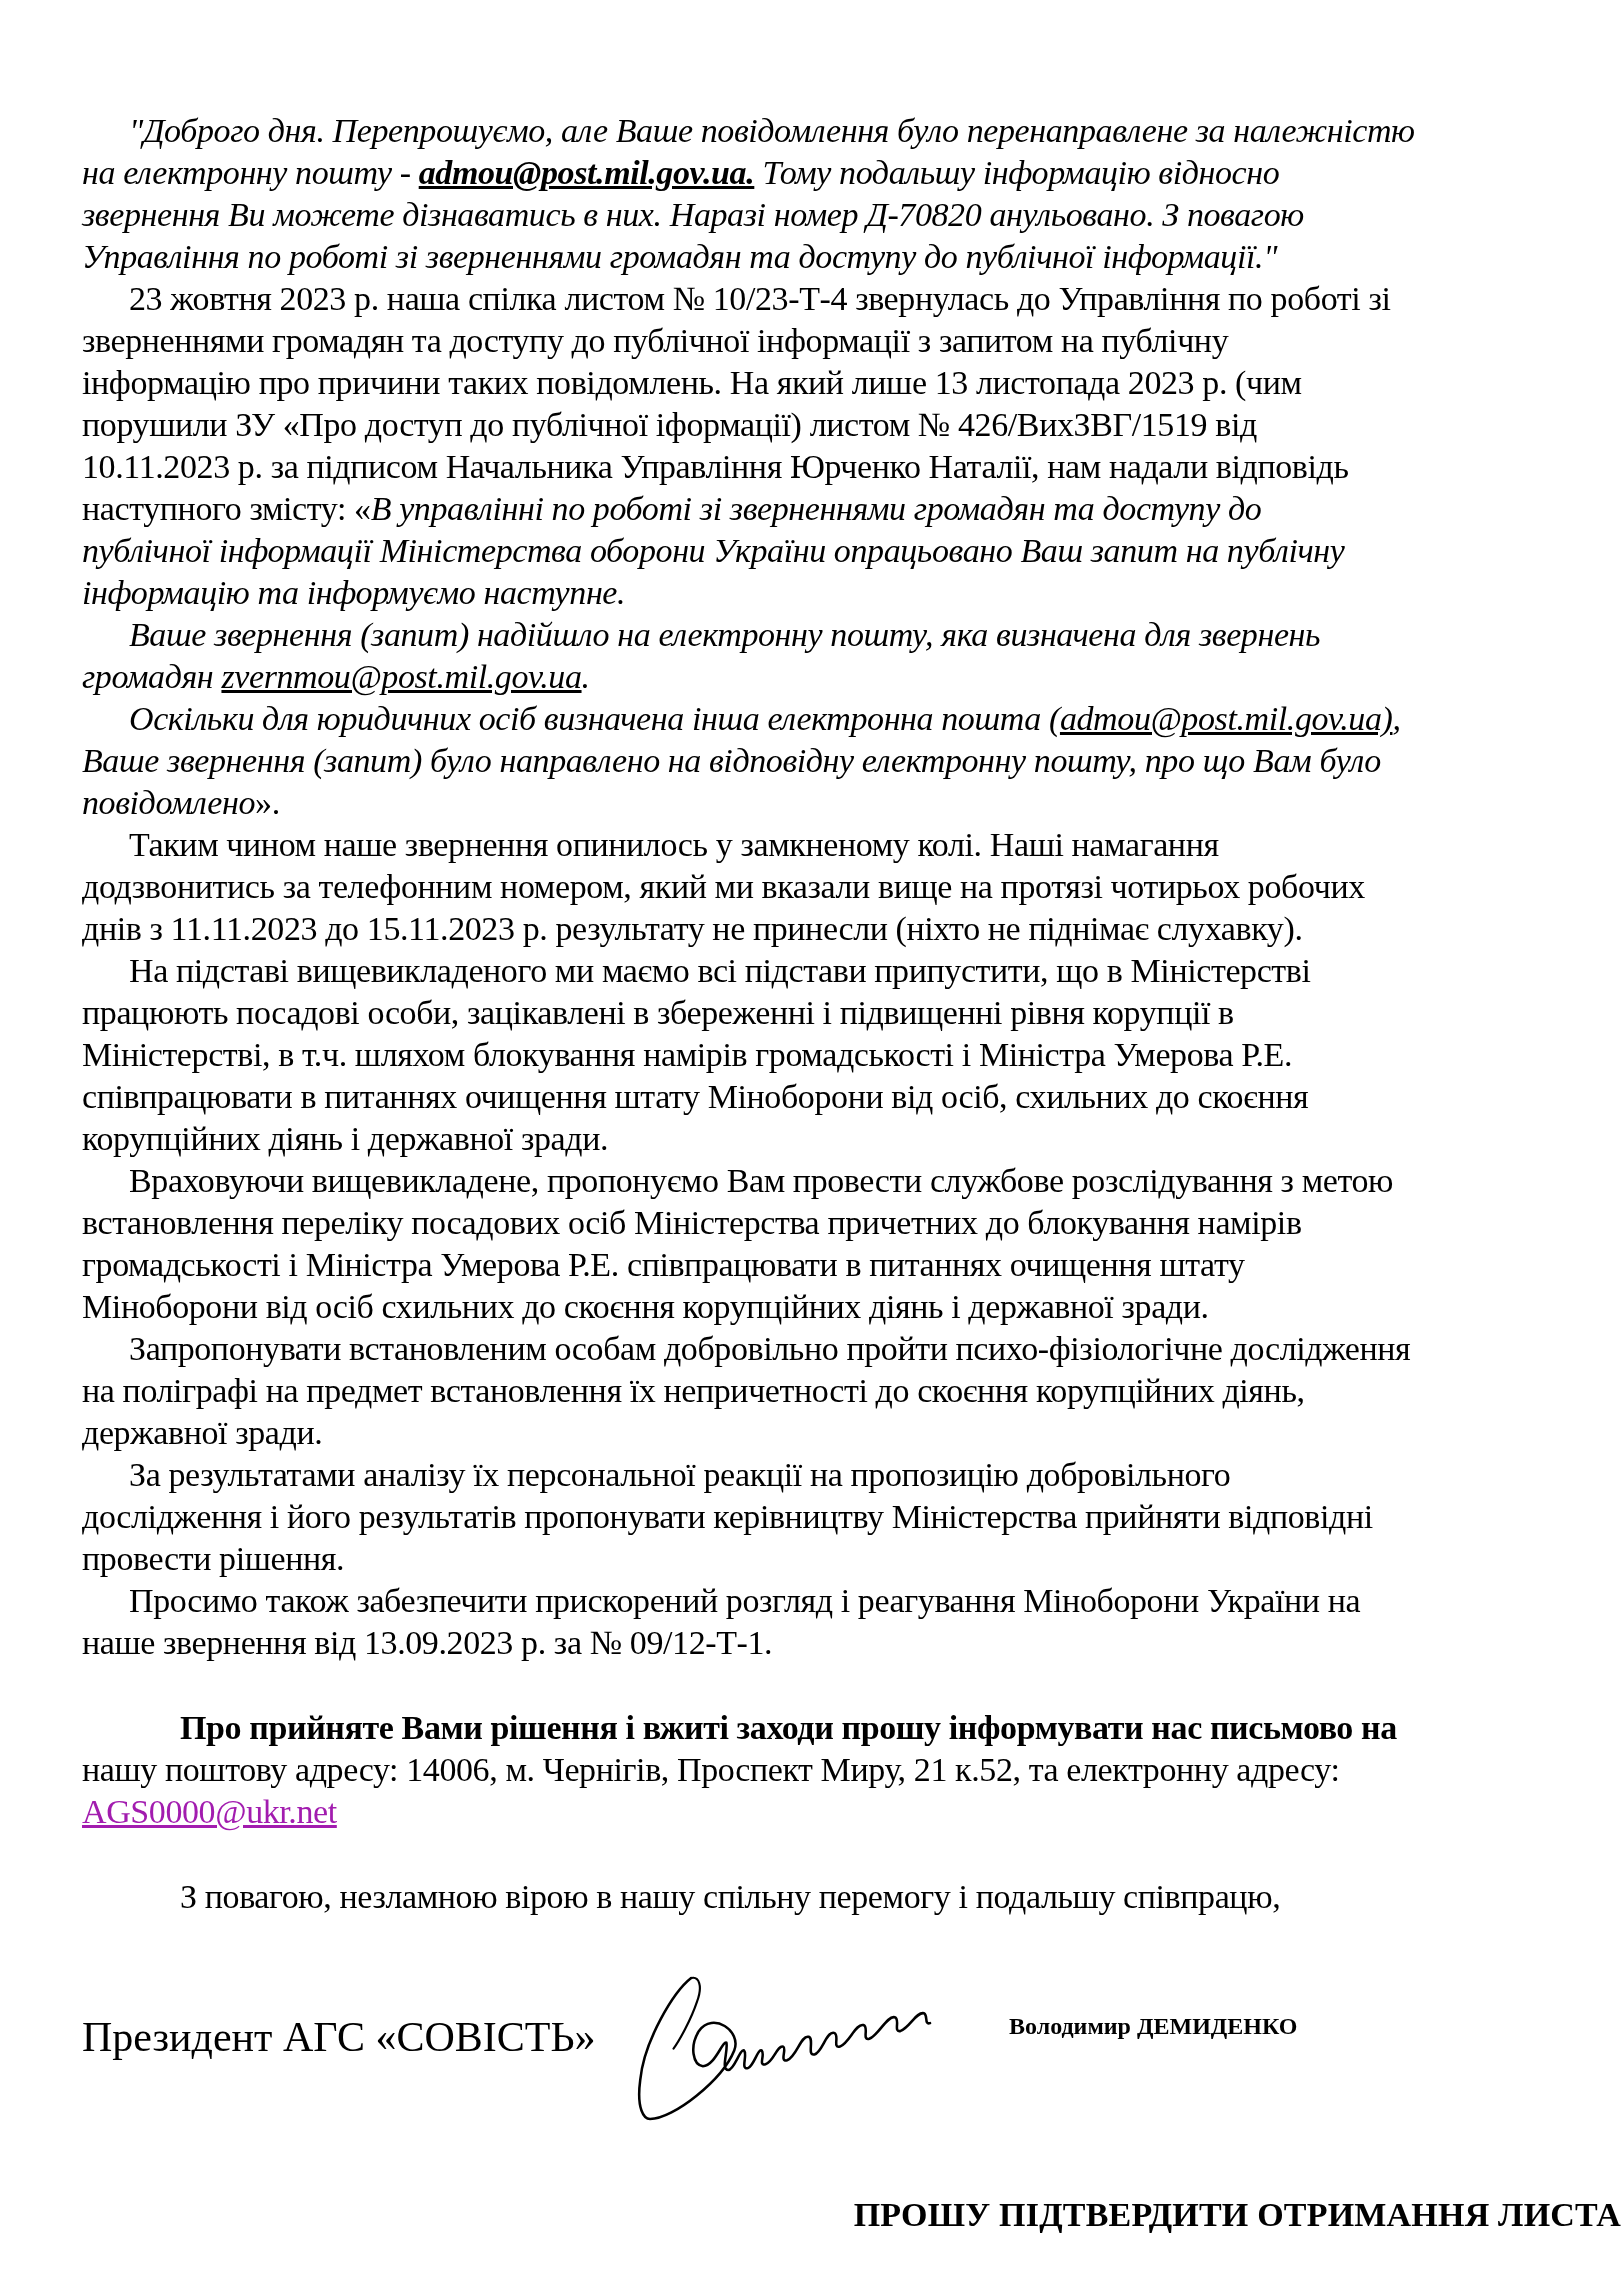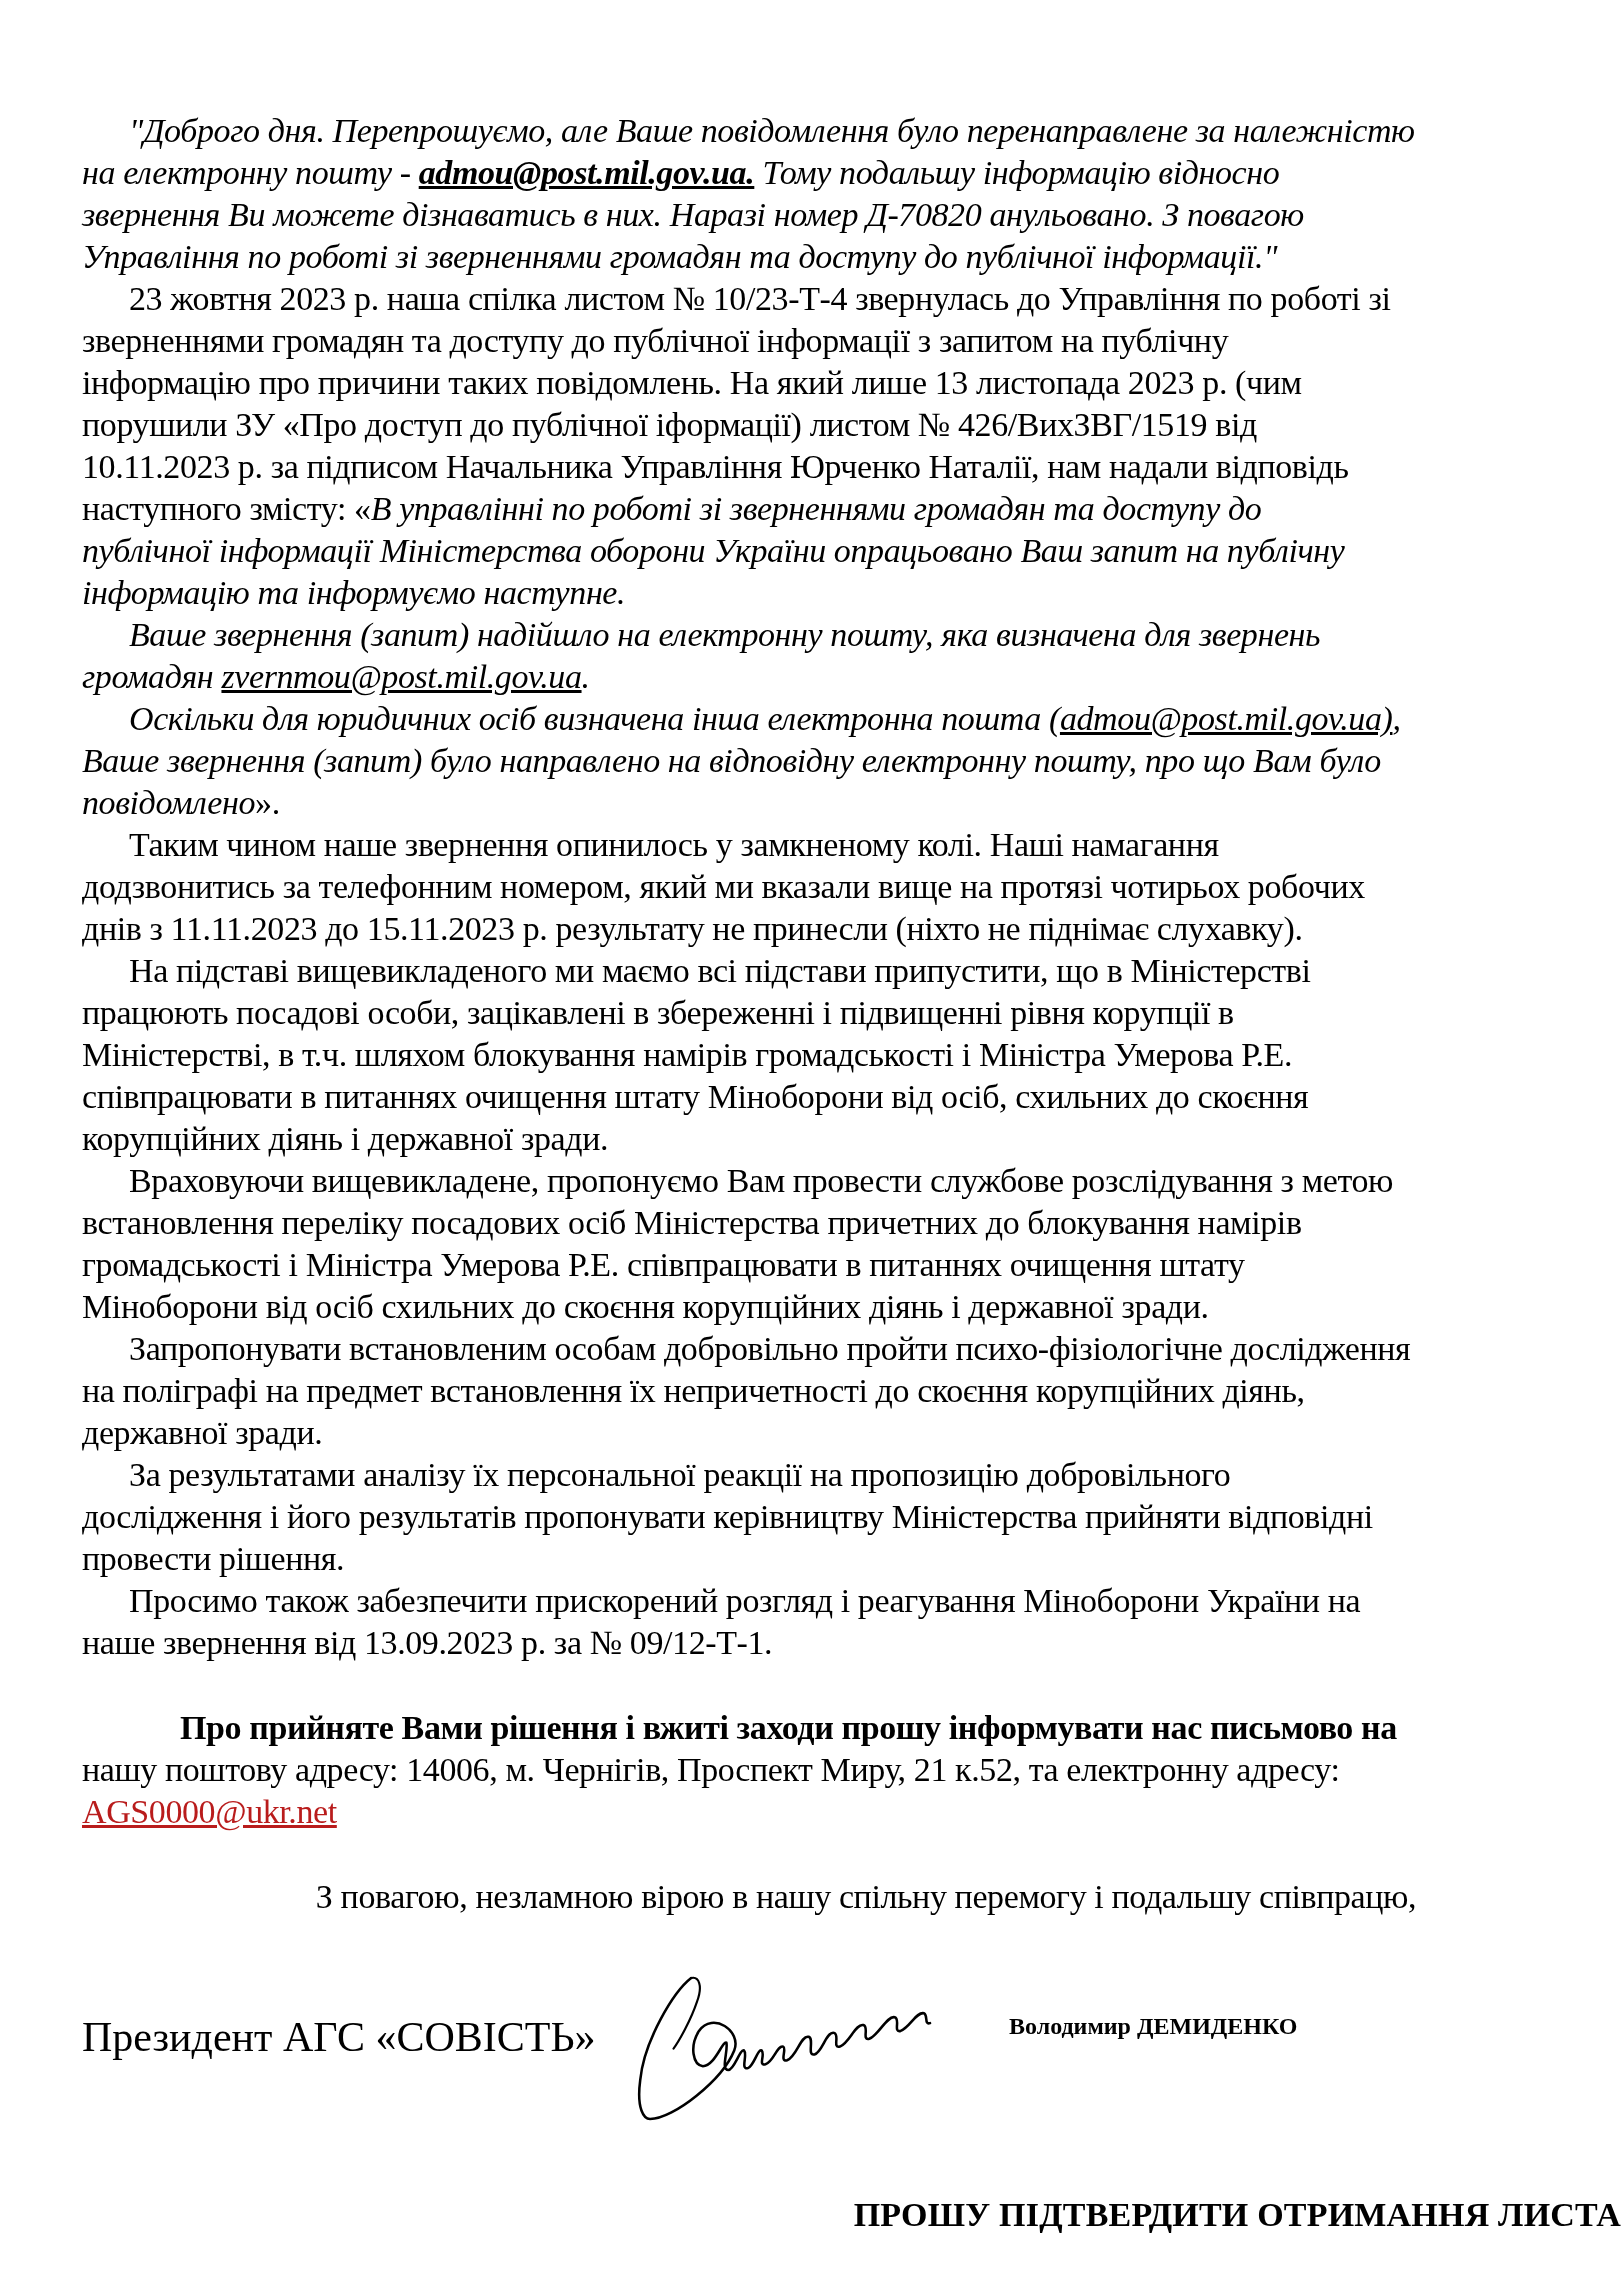--- a/index.html
+++ b/index.html
@@ -20,24 +20,24 @@
   .line {
     font-size: 34px;
     line-height: 42px;
     white-space: nowrap;
     letter-spacing: -0.4px;
   }
   .ind { padding-left: 47px; }
   .it { font-style: italic; }
   .b { font-weight: bold; margin-top: 44px; }
   .u { text-decoration: underline; }
-  .link-blue { color: #b91c1c; text-decoration: underline; }
+  .link-blue { color: #a21caf; text-decoration: underline; }
   .gap-lg { height: 43px; }
   .closing { padding-left: 98px; font-weight: bold; }
-  .regards { padding-left: 98px; text-align: center; }
+  .regards { padding-left: 98px; }
   .sig-row {
     position: absolute;
     left: 82px;
     top: 1962px;
     width: 1470px;
     height: 176px;
   }
   .sig-left {
     position: absolute;
     left: 0;

